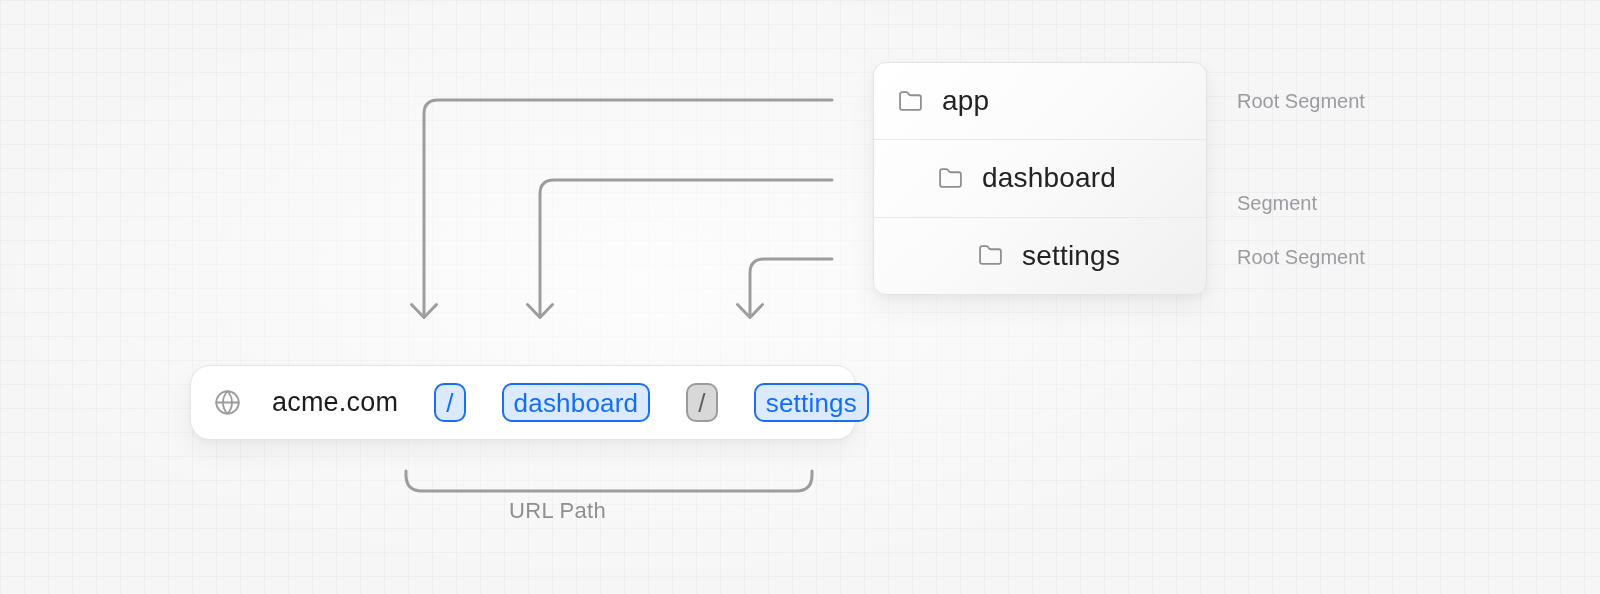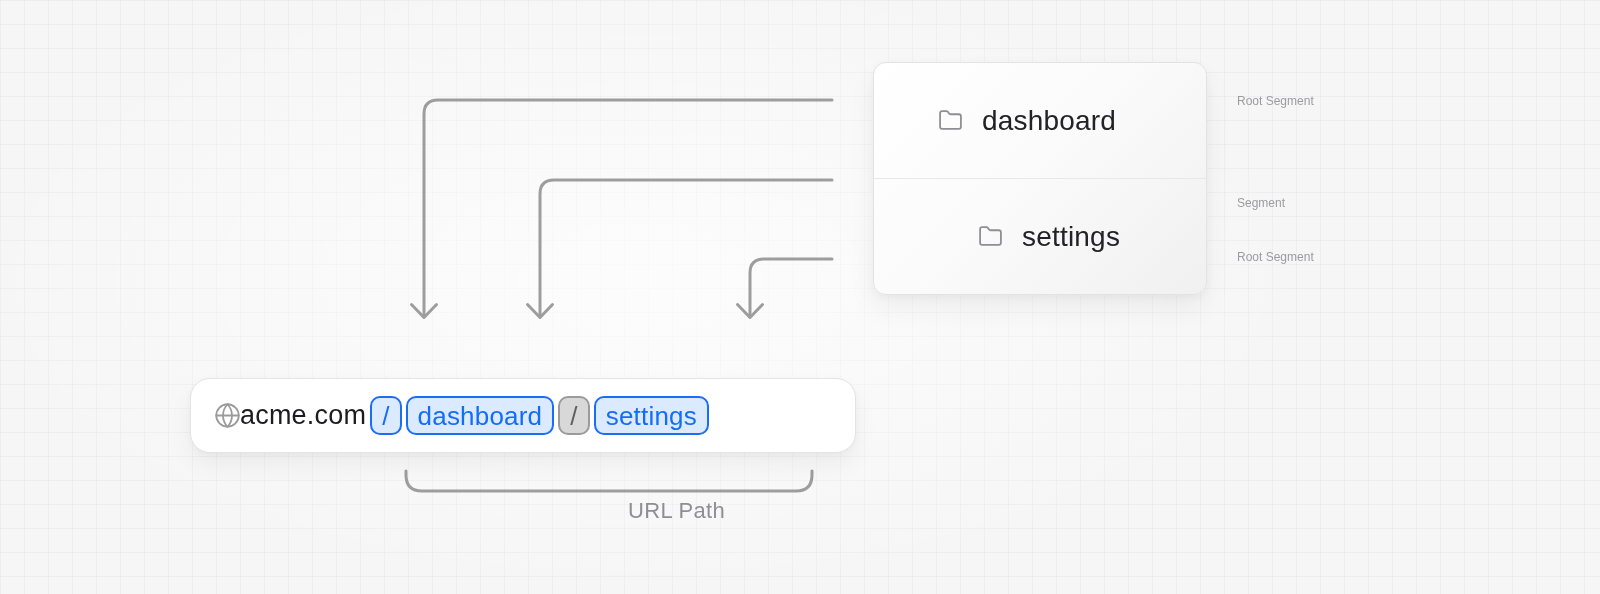--- a/index.html
+++ b/index.html
@@ -32,44 +32,44 @@
   }
   .folder-row { flex:1; display:flex; align-items:center; gap:19px; }
   .folder-row + .folder-row { border-top:1px solid #e8e8ea; }
   .depth-0 { padding-left:24px; }
   .depth-1 { padding-left:64px; }
   .depth-2 { padding-left:104px; }
   .folder-label { font-size:28px; color:#232326; letter-spacing:.2px; }
   .icon svg { display:block; }
 
   .row-annotation {
-    position:absolute; left:1237px; font-size:12px; line-height:24px;
+    position:absolute; left:1237px; font-size:20px; line-height:24px;
     color:#9b9ba1; white-space:nowrap;
   }
   .ann-0 { top:89px; } .ann-1 { top:167px;margin-top:24px; } .ann-2 { top:245px; }
 
   
   .url-bar {
-    position:absolute; left:190px; top:378px; width:666px; height:75px;
+    position:absolute; left:190px; top:365px; width:666px; height:75px;
     border-radius:20px; background:#ffffff; border:1px solid #e4e4e6;
     box-shadow:0 12px 24px rgba(0,0,0,.05), 0 2px 6px rgba(0,0,0,.03);
-    display:flex; align-items:center; padding:0 23px; gap:4px;
+    display:flex; align-items:center; padding:0 23px; gap:36px;
   }
   .domain { font-size:27px; color:#1c1c1f; margin-left:-5px; letter-spacing:.2px; }
   .chip {
     display:inline-flex; align-items:center; justify-content:center;
     height:39px; border-radius:10px; font-size:26px; padding:0 10px;
     line-height:1; letter-spacing:.2px;
   }
   .chip-blue { background:#dbeafe; border:2.5px solid #1a6ef5; color:#146ef5; }
   .chip-gray { background:#d8d8d8; border:2.5px solid #9b9b9b; color:#5f5f5f; }
 
   .bracket-label {
     position:absolute; left:509px; top:498px; width:216px;
-    text-align:right; font-size:22px; color:#8f8f93; letter-spacing:.3px;
+    text-align:left; font-size:22px; color:#8f8f93; letter-spacing:.3px;
   }
 </style>
 </head>
 <body>
 
 <div class="canvas">
   <div class="grid"></div>
   <div class="vignette"></div>
 
   <svg class="arrow-layer" width="1600" height="594" viewBox="0 0 1600 594">
@@ -78,20 +78,28 @@
       <path d="M 411.5 304.5 L 424 317.5 L 436.5 304.5" stroke="#9d9d9d"></path>
       <path d="M 832 180 H 554 Q 540 180 540 194 V 316" stroke="#9d9d9d"></path>
       <path d="M 527.5 304.5 L 540 317.5 L 552.5 304.5" stroke="#9d9d9d"></path>
       <path d="M 832 259 H 764 Q 750 259 750 273 V 316" stroke="#9d9d9d"></path>
       <path d="M 737.5 304.5 L 750 317.5 L 762.5 304.5" stroke="#9d9d9d"></path>
       <path d="M 406 471 L 406 475 Q 406 491 422 491 L 796 491 Q 812 491 812 475 L 812 471" stroke="#9d9d9d"></path>
     </g>
   </svg>
 
   <div class="folder-card">
+    <div class="folder-row depth-0">
+      <span class="icon">
+        <svg width="25" height="25" viewBox="0 0 24 24" fill="none" stroke="#8e8e93" stroke-width="1.7" stroke-linecap="round" stroke-linejoin="round">
+          <path d="M20 20a2 2 0 0 0 2-2V8a2 2 0 0 0-2-2h-7.9a2 2 0 0 1-1.69-.9L9.6 3.9A2 2 0 0 0 7.93 3H4a2 2 0 0 0-2 2v13a2 2 0 0 0 2 2Z"></path>
+        </svg>
+      </span>
+      <span class="folder-label">app</span>
+    </div>
     <div class="folder-row depth-1">
       <span class="icon">
         <svg width="25" height="25" viewBox="0 0 24 24" fill="none" stroke="#8e8e93" stroke-width="1.7" stroke-linecap="round" stroke-linejoin="round">
           <path d="M20 20a2 2 0 0 0 2-2V8a2 2 0 0 0-2-2h-7.9a2 2 0 0 1-1.69-.9L9.6 3.9A2 2 0 0 0 7.93 3H4a2 2 0 0 0-2 2v13a2 2 0 0 0 2 2Z"></path>
         </svg>
       </span>
       <span class="folder-label">dashboard</span>
     </div>
     <div class="folder-row depth-2">
       <span class="icon">

